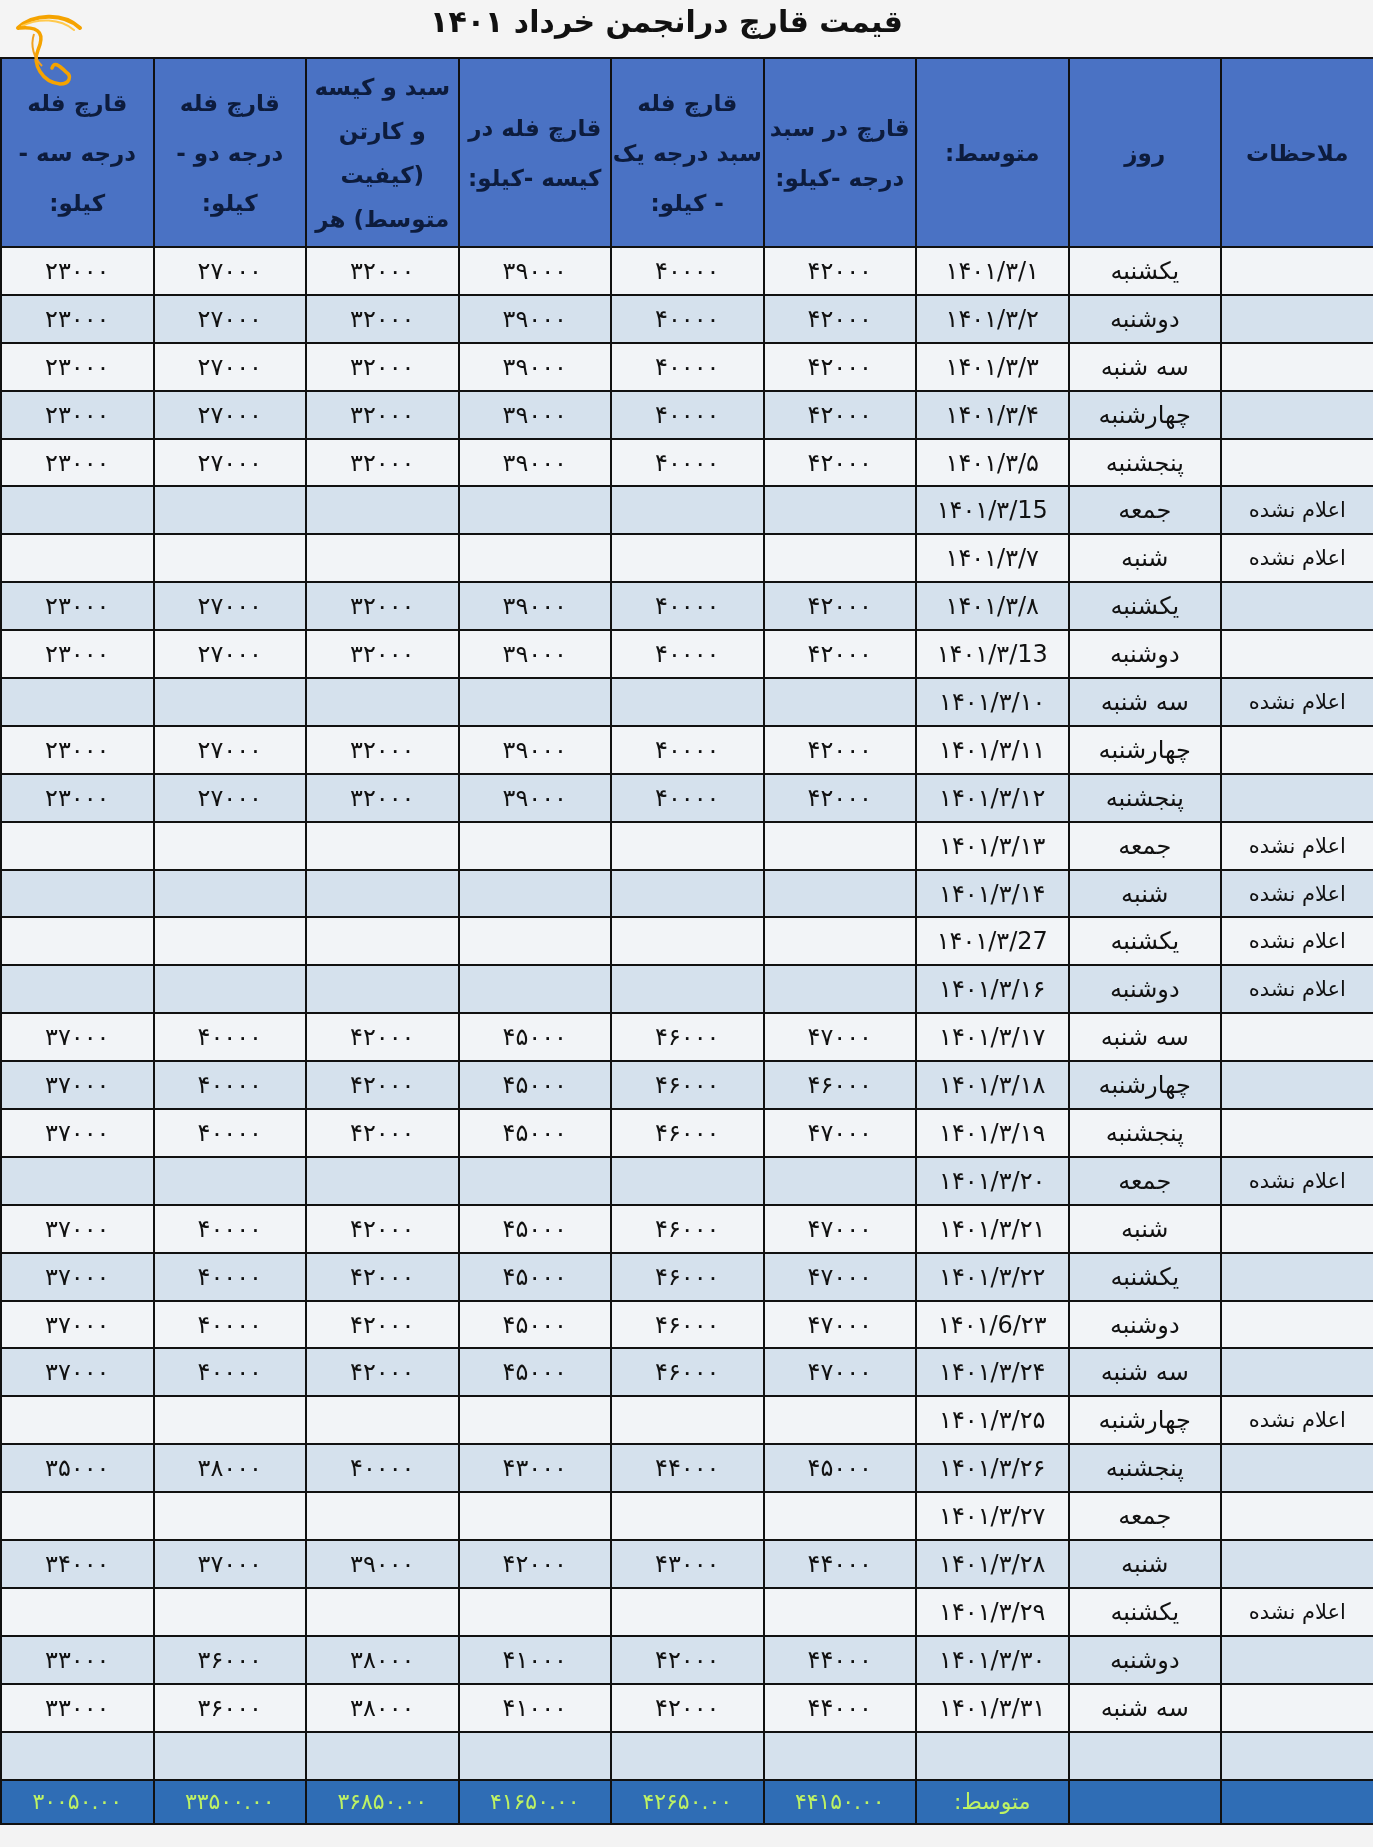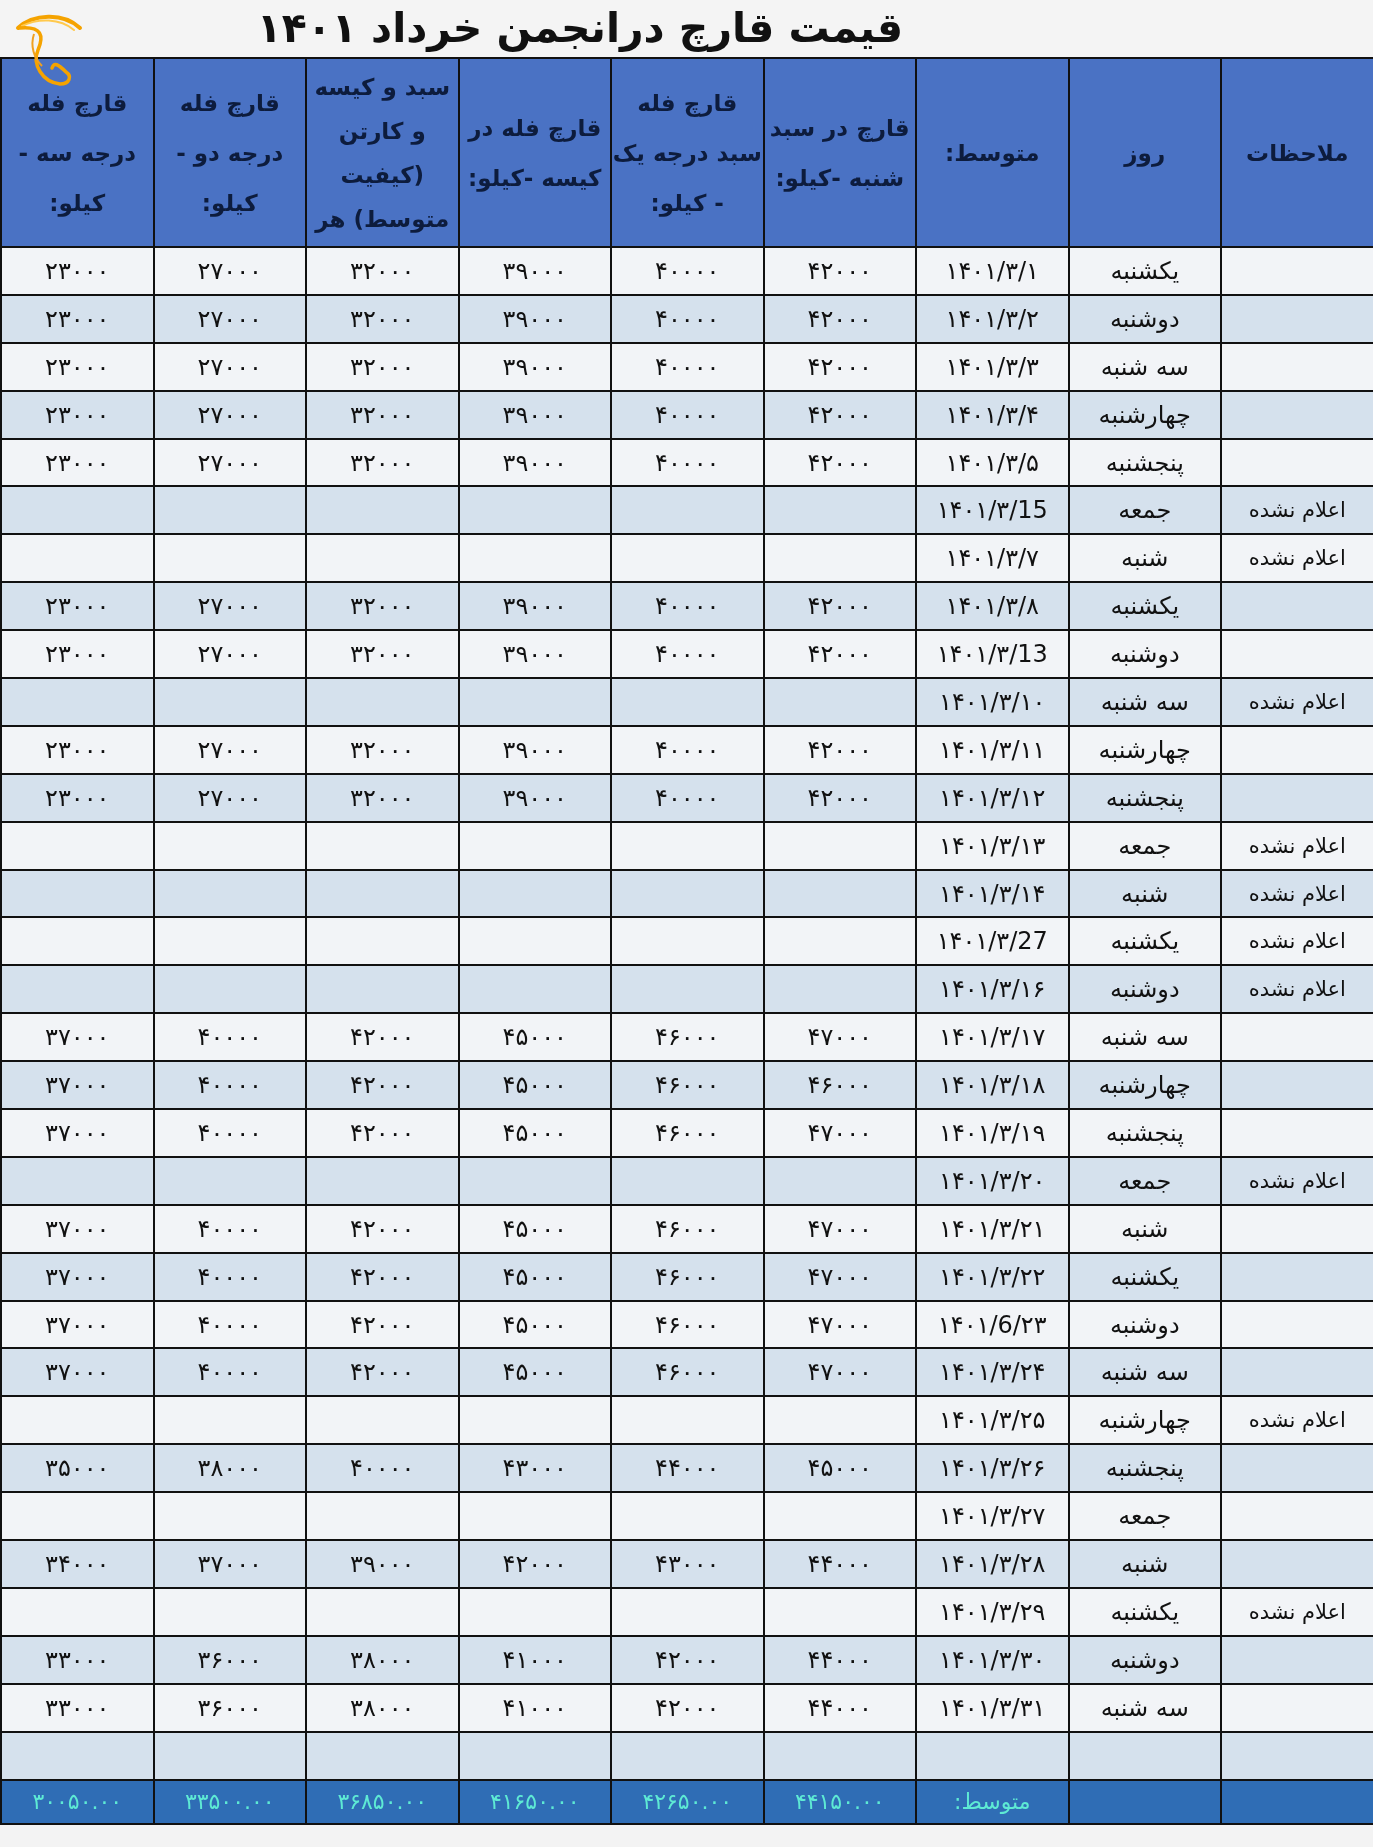--- a/index.html
+++ b/index.html
@@ -1,29 +1,29 @@
 <!DOCTYPE html>
 <html><head>
 <meta charset="utf-8">
 <style>
   html,body{margin:0;padding:0;}
   body{width:1373px;height:1847px;background:#f3f3f3;font-family:"DejaVu Sans",sans-serif;position:relative;overflow:hidden;}
   .title-bar{position:absolute;left:0;top:0;width:1373px;height:57px;background:#f4f4f4;}
-  .title{position:absolute;right:470px;top:4px;font-size:41px;font-weight:bold;color:#111;direction:rtl;white-space:nowrap;}
+  .title{position:absolute;right:470px;top:4px;font-size:30px;font-weight:bold;color:#111;direction:rtl;white-space:nowrap;}
   .logo{position:absolute;left:8px;top:6px;width:80px;height:80px;z-index:5;}
   table{position:absolute;left:0;top:57px;width:1373px;border-collapse:collapse;table-layout:fixed;direction:rtl;}
   col{width:152.5px;}
   th,td{border:2.5px solid #111;text-align:center;padding:0;overflow:hidden;}
   th{background:#4a72c4;color:#0d1c3d;height:187px;font-size:23px;font-weight:bold;line-height:50px;vertical-align:middle;}
   th .clip{height:187px;overflow:hidden;display:flex;align-items:center;justify-content:center;}
   td{height:45.9px;font-size:24px;color:#111;font-family:"DejaVu Sans",sans-serif;}
   tr.odd td{background:#f2f4f7;}
   tr.even td{background:#d5e1ed;}
   td.note{font-size:21px;}
-  tr.foot td{background:#2f6db5;color:#5eead4;height:42px;font-size:22px;}
+  tr.foot td{background:#2f6db5;color:#bef264;height:42px;font-size:22px;}
 </style>
 </head>
 <body>
 
 <div class="title-bar">
   <div class="title">قیمت قارچ درانجمن  خرداد ۱۴۰۱</div>
 </div>
 
 <svg class="logo" viewBox="0 0 80 80">
   <path d="M10 22 C25 8, 55 6, 72 22" stroke="#f5a300" stroke-width="4" fill="none" stroke-linecap="round"></path>
@@ -56,21 +56,21 @@
             <span>روز</span>
           </div>
         </th>
         <th>
           <div class="clip">
             <span>متوسط:</span>
           </div>
         </th>
         <th>
           <div class="clip">
-            <span>قارچ در سبد شنبه -کیلو:</span>
+            <span>قارچ در سبد درجه -کیلو:</span>
           </div>
         </th>
         <th>
           <div class="clip">
             <span>قارچ فله سبد درجه یک - کیلو:</span>
           </div>
         </th>
         <th>
           <div class="clip">
             <span>قارچ فله در کیسه -کیلو:</span>

